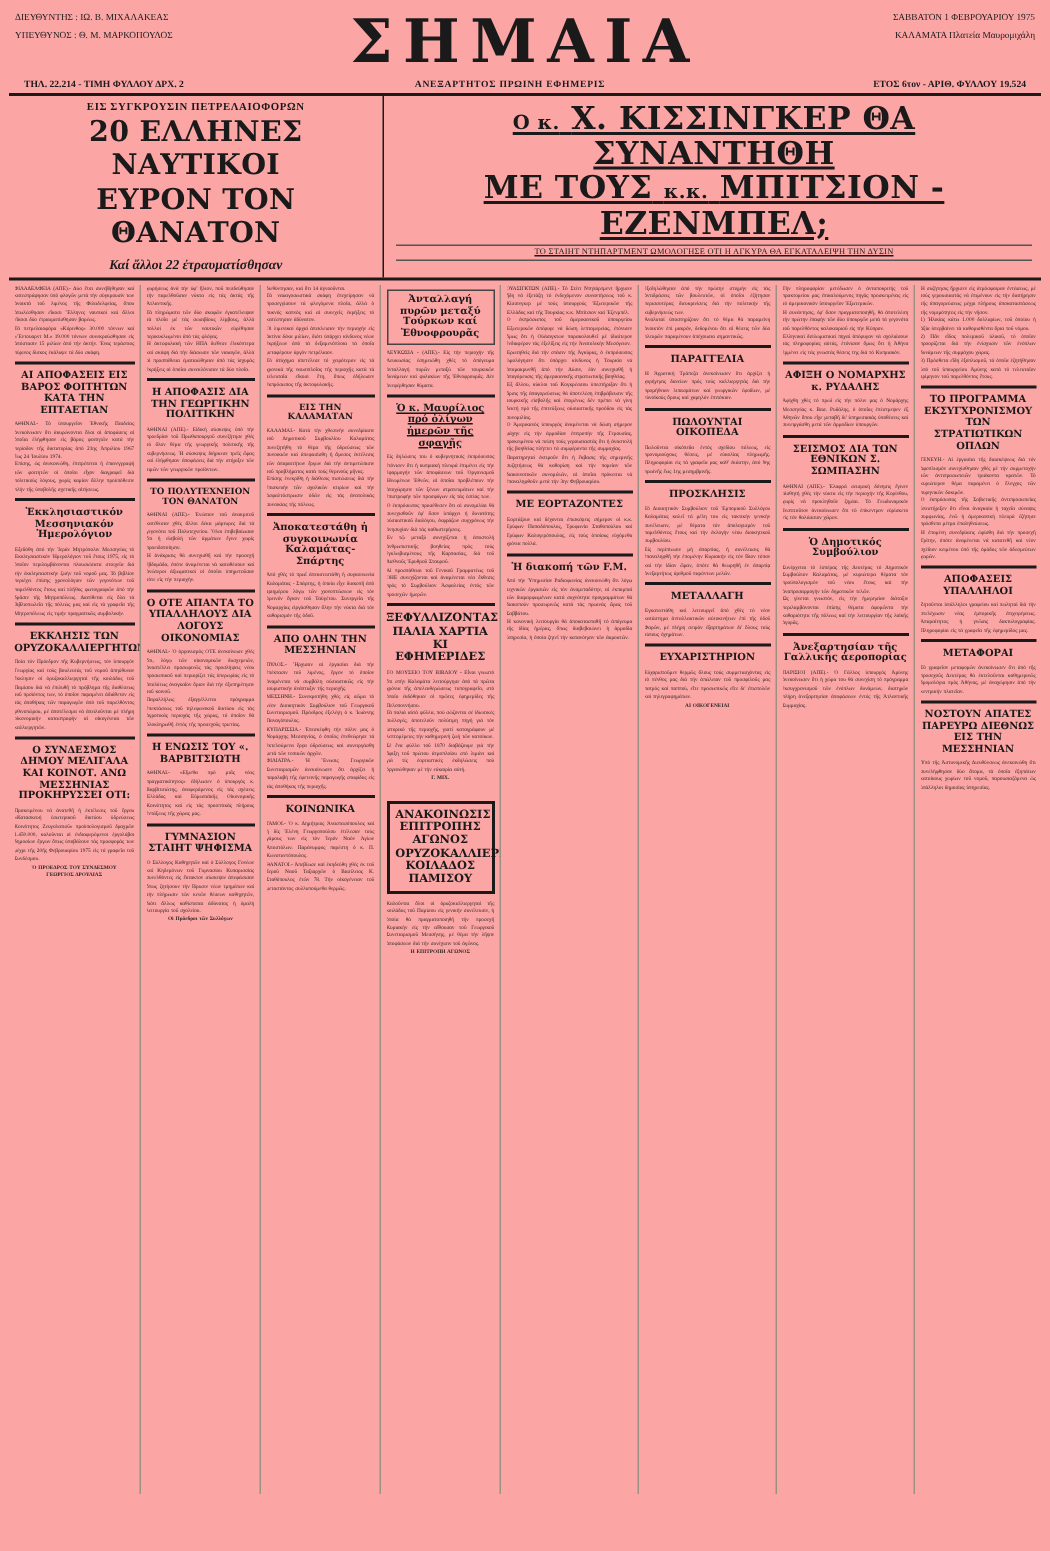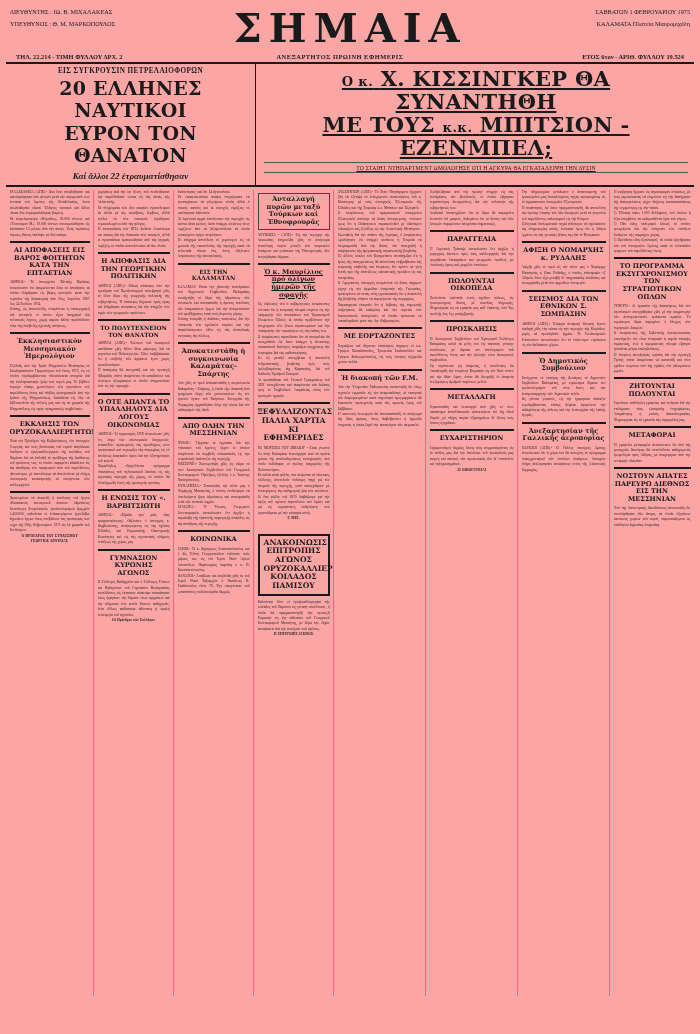--- a/index.html
+++ b/index.html
@@ -182,20 +182,21 @@
         <div class="hd s3" style="white-space: pre-line;">ΑΙ ΑΠΟΦΑΣΕΙΣ ΕΙΣ ΒΑΡΟΣ ΦΟΙΤΗΤΩΝ ΚΑΤΑ ΤΗΝ ΕΠΤΑΕΤΙΑΝ</div>
         <div class="tx" style="white-space: pre-line;">ΑΘΗΝΑΙ.- Τό ὑπουργεῖον Ἐθνικῆς Παιδείας ἀνεκοίνωσεν ὅτι ἀκυρώνονται ὅλαι αἱ ἀποφάσεις αἱ ὁποῖαι ἐλήφθησαν εἰς βάρος φοιτητῶν κατά τήν περίοδον τῆς δικτατορίας ἀπό 21ης Ἀπριλίου 1967 ἕως 24 Ἰουλίου 1974.</div>
         <div class="tx" style="white-space: pre-line;">Ἐπίσης, ὡς ἀνεκοινώθη, ἐπιτρέπεται ἡ ἐπανεγγραφή τῶν φοιτητῶν οἱ ὁποῖοι εἶχον διαγραφεῖ διά πολιτικούς λόγους, χωρίς καμίαν ἄλλην προϋπόθεσιν πλήν τῆς ὑποβολῆς σχετικῆς αἰτήσεως.</div>
         <div class="rule d"></div>
         <div class="hd s3" style="white-space: pre-line;">Ἐκκλησιαστικόν Μεσσηνιακόν Ἡμερολόγιον</div>
         <div class="tx" style="white-space: pre-line;">Ἐξεδόθη ἀπό τήν Ἱεράν Μητρόπολιν Μεσσηνίας τό Ἐκκλησιαστικόν Ἡμερολόγιον τοῦ ἔτους 1975, εἰς τό ὁποῖον περιλαμβάνονται πλουσιώτατα στοιχεῖα διά τήν ἐκκλησιαστικήν ζωήν τοῦ νομοῦ μας. Τό βιβλίον περιέχει ἐπίσης χρονολόγιον τῶν γεγονότων τοῦ παρελθόντος ἔτους καί πλῆθος φωτογραφιῶν ἀπό τήν δρᾶσιν τῆς Μητροπόλεως. Διατίθεται εἰς ὅλα τά βιβλιοπωλεῖα τῆς πόλεώς μας καί εἰς τά γραφεῖα τῆς Μητροπόλεως εἰς τιμήν πραγματικῶς συμβολικήν.</div>
         <div class="rule d"></div>
         <div class="hd s3" style="white-space: pre-line;">ΕΚΚΛΗΣΙΣ ΤΩΝ ΟΡΥΖΟΚΑΛΛΙΕΡΓΗΤΩΝ</div>
         <div class="tx" style="white-space: pre-line;">Ποία τόν Πρόεδρον τῆς Κυβερνήσεως, τόν ὑπουργόν Γεωργίας καί τούς βουλευτάς τοῦ νομοῦ ἀπηύθυναν ἔκκλησιν οἱ ὀρυζοκαλλιεργηταί τῆς κοιλάδος τοῦ Παμίσου διά νά ἐπιλυθῆ τό πρόβλημα τῆς διαθέσεως τοῦ προϊόντος των, τό ὁποῖον παραμένει ἀδιάθετον εἰς τάς ἀποθήκας τῶν παραγωγῶν ἀπό τοῦ παρελθόντος φθινοπώρου, μέ ἀποτέλεσμα νά ἀπειλοῦνται μέ πλήρη οἰκονομικήν καταστροφήν αἱ οἰκογένειαι τῶν καλλιεργητῶν.</div>
         <div class="rule d"></div>
+        <div class="hd s3" style="white-space: pre-line;">Ο ΣΥΝΔΕΣΜΟΣ ΔΗΜΟΥ ΜΕΛΙΓΑΛΑ ΚΑΙ ΚΟΙΝΟΤ. ΑΝΩ ΜΕΣΣΗΝΙΑΣ ΠΡΟΚΗΡΥΣΣΕΙ ΟΤΙ:</div>
         <div class="tx" style="white-space: pre-line;">Προκειμένου νά ἀνατεθῆ ἡ ἐκτέλεσις τοῦ ἔργου «Κατασκευή ἐσωτερικοῦ δικτύου ὑδρεύσεως Κοινότητος Ζευγολατιοῦ» προϋπολογισμοῦ δραχμῶν 1.450.000, καλοῦνται οἱ ἐνδιαφερόμενοι ἐργολάβοι δημοσίων ἔργων ὅπως ὑποβάλουν τάς προσφοράς των μέχρι τῆς 20ῆς Φεβρουαρίου 1975 εἰς τά γραφεῖα τοῦ Συνδέσμου.</div>
         <div class="tx c b" style="white-space: pre-line;">Ὁ ΠΡΟΕΔΡΟΣ ΤΟΥ ΣΥΝΔΕΣΜΟΥ
 ΓΕΩΡΓΙΟΣ ΔΡΟΥΛΙΑΣ</div>
       </div>
       <div class="col c2">
         <div class="tx" style="white-space: pre-line;">χωρήσεως ἀνά τήν ὑφ' ἥλιον, ποῦ πεσδεύθησαν τήν παρελθοῦσαν νύκτα εἰς τάς ἀκτάς τῆς Ἀτλαντικῆς.</div>
         <div class="tx" style="white-space: pre-line;">Τά πληρώματα τῶν δύο σκαφῶν ἐγκατέλειψαν τά πλοῖα μέ τάς σωσιβίους λέμβους, ἀλλά πολλοί ἐκ τῶν ναυτικῶν εὑρέθησαν περικυκλωμένοι ἀπό τάς φλόγας.</div>
         <div class="tx" style="white-space: pre-line;">Ἡ ἀκτοφυλακή τῶν ΗΠΑ διέθεσε ἑλικόπτερα καί σκάφη διά τήν διάσωσιν τῶν ναυαγῶν, ἀλλά αἱ προσπάθειαι ἐματαιώθησαν ἀπό τάς ἰσχυράς ἐκρήξεις αἱ ὁποῖαι συνεκλόνισαν τά δύο πλοῖα.</div>
         <div class="rule d"></div>
         <div class="hd s3" style="white-space: pre-line;">Η ΑΠΟΦΑΣΙΣ ΔΙΑ ΤΗΝ ΓΕΩΡΓΙΚΗΝ ΠΟΛΙΤΙΚΗΝ</div>
@@ -205,21 +206,21 @@
         <div class="tx" style="white-space: pre-line;">ΑΘΗΝΑΙ (ΑΠΕ).- Ἐνώπιον τοῦ ἀνακριτοῦ κατέθεσαν χθές ἄλλοι δέκα μάρτυρες διά τά γεγονότα τοῦ Πολυτεχνείου. Ὅλοι ἐπιβεβαίωσαν ὅτι ἡ εἰσβολή τῶν ἁρμάτων ἔγινε χωρίς προειδοποίησιν.</div>
         <div class="tx" style="white-space: pre-line;">Ἡ ἀνάκρισις θά συνεχισθῆ καί τήν προσεχῆ ἑβδομάδα, ὁπότε ἀναμένεται νά καταθέσουν καί ἀνώτεροι ἀξιωματικοί οἱ ὁποῖοι ὑπηρετοῦσαν τότε εἰς τήν περιοχήν.</div>
         <div class="rule d"></div>
         <div class="hd s3" style="white-space: pre-line;">Ο ΟΤΕ ΑΠΑΝΤΑ ΤΟ ΥΠΑΛΛΗΛΟΥΣ ΔΙΑ ΛΟΓΟΥΣ ΟΙΚΟΝΟΜΙΑΣ</div>
         <div class="tx" style="white-space: pre-line;">ΑΘΗΝΑΙ.- Ὁ ὀργανισμός ΟΤΕ ἀνεκοίνωσε χθές ὅτι, λόγῳ τῶν οἰκονομικῶν δυσχερειῶν, ἀναστέλλει προσωρινῶς τάς προσλήψεις νέου προσωπικοῦ καί περιορίζει τάς ὑπερωρίας εἰς τό ἀπολύτως ἀναγκαῖον ὅριον διά τήν ἐξυπηρέτησιν τοῦ κοινοῦ.</div>
         <div class="tx" style="white-space: pre-line;">Παραλλήλως ἐξαγγέλλεται πρόγραμμα ἐπεκτάσεως τοῦ τηλεφωνικοῦ δικτύου εἰς τάς ἀγροτικάς περιοχάς τῆς χώρας, τό ὁποῖον θά ὁλοκληρωθῆ ἐντός τῆς προσεχοῦς τριετίας.</div>
         <div class="rule d"></div>
         <div class="hd s3" style="white-space: pre-line;">Η ΕΝΩΣΙΣ ΤΟΥ «. ΒΑΡΒΙΤΣΙΩΤΗ</div>
         <div class="tx" style="white-space: pre-line;">ΑΘΗΝΑΙ.- «Εἴμεθα πρό μιᾶς νέας πραγματικότητος» ἐδήλωσεν ὁ ὑπουργός κ. Βαρβιτσιώτης, ἀναφερόμενος εἰς τάς σχέσεις Ἑλλάδος καί Εὐρωπαϊκῆς Οἰκονομικῆς Κοινότητος καί εἰς τάς προοπτικάς πλήρους ἐντάξεως τῆς χώρας μας.</div>
         <div class="rule d"></div>
-        <div class="hd s3" style="white-space: pre-line;">ΓΥΜΝΑΣΙΟΝ ΚΥΡΩΝΗΣ ΑΓΩΝΟΣ</div>
+        <div class="hd s3" style="white-space: pre-line;">ΓΥΜΝΑΣΙΟΝ ΣΤΑΙΗΤ ΨΗΦΙΣΜΑ</div>
         <div class="tx" style="white-space: pre-line;">Ὁ Σύλλογος Καθηγητῶν καί ὁ Σύλλογος Γονέων καί Κηδεμόνων τοῦ Γυμνασίου Κυπαρισσίας συνελθόντες εἰς ἔκτακτον σύσκεψιν ἀπεφάσισαν ὅπως ζητήσουν τήν ἵδρυσιν νέων τμημάτων καί τήν πλήρωσιν τῶν κενῶν θέσεων καθηγητῶν, διότι ἄλλως καθίσταται ἀδύνατος ἡ ὁμαλή λειτουργία τοῦ σχολείου.</div>
         <div class="tx c b" style="white-space: pre-line;">Οἱ Πρόεδροι τῶν Συλλόγων</div>
       </div>
       <div class="col c3">
         <div class="tx" style="white-space: pre-line;">διεθύντησαν, καί ὅτι 14 ἀγνοοῦνται.</div>
         <div class="tx" style="white-space: pre-line;">Τά ναυαγοσωστικά σκάφη ἐπεχείρησαν νά προσεγγίσουν τά φλεγόμενα πλοῖα, ἀλλά ὁ πυκνός καπνός καί αἱ συνεχεῖς ἐκρήξεις τό κατέστησαν ἀδύνατον.</div>
         <div class="tx" style="white-space: pre-line;">Οἱ λιμενικαί ἀρχαί ἀπεκλεισαν τήν περιοχήν εἰς ἀκτίνα δέκα μιλίων, διότι ὑπάρχει κίνδυνος νέων ἐκρήξεων ἀπό τά δεξαμενόπλοια τά ὁποῖα μεταφέρουν ἀργόν πετρέλαιον.</div>
         <div class="tx" style="white-space: pre-line;">Τό ἀτύχημα ἀπετέλεσε τό χειρότερον εἰς τά χρονικά τῆς ναυσιπλοΐας τῆς περιοχῆς κατά τά τελευταῖα εἴκοσι ἔτη, ὅπως ἐδήλωσεν ἐκπρόσωπος τῆς ἀκτοφυλακῆς.</div>
         <div class="rule d"></div>
         <div class="hd s4" style="white-space: pre-line;">ΕΙΣ ΤΗΝ ΚΑΛΑΜΑΤΑΝ</div>
@@ -317,21 +318,21 @@
         <div class="tx" style="white-space: pre-line;">Ἡ συζήτησις ἤρχισεν εἰς ἀτμόσφαιραν ἐντάσεως, μέ τούς γερουσιαστάς νά ἐπιμένουν εἰς τήν διατήρησιν τῆς ἀπαγορεύσεως μέχρι πλήρους ἀποκαταστάσεως τῆς νομιμότητος εἰς τήν νῆσον.</div>
         <div class="tx" style="white-space: pre-line;">1) Ἡλικίας κάτω 1.000 δολλαρίων, τοῦ ὁποίου ἡ ἀξία ὑπερβαίνει τά καθορισθέντα ὅρια τοῦ νόμου.</div>
         <div class="tx" style="white-space: pre-line;">2) Πᾶν εἶδος πολεμικοῦ ὑλικοῦ, τό ὁποῖον προορίζεται διά τήν ἐνίσχυσιν τῶν ἐνόπλων δυνάμεων τῆς συμμάχου χώρας.</div>
         <div class="tx" style="white-space: pre-line;">3) Πρόσθετα εἴδη ἐξοπλισμοῦ, τά ὁποῖα ἐζητήθησαν ὑπό τοῦ ὑπουργείου Ἀμύνης κατά τό τελευταῖον τρίμηνον τοῦ παρελθόντος ἔτους.</div>
         <div class="rule d"></div>
         <div class="hd s3" style="white-space: pre-line;">ΤΟ ΠΡΟΓΡΑΜΜΑ ΕΚΣΥΓΧΡΟΝΙΣΜΟΥ ΤΩΝ ΣΤΡΑΤΙΩΤΙΚΩΝ ΟΠΛΩΝ</div>
         <div class="tx" style="white-space: pre-line;">ΓΕΝΕΥΗ.- Αἱ ἐργασίαι τῆς διασκέψεως διά τόν ἀφοπλισμόν συνεχίσθησαν χθές μέ τήν συμμετοχήν τῶν ἀντιπροσωπειῶν τριάκοντα κρατῶν. Τό κυριώτερον θέμα παραμένει ὁ ἔλεγχος τῶν πυρηνικῶν δοκιμῶν.</div>
         <div class="tx" style="white-space: pre-line;">Ὁ ἐκπρόσωπος τῆς Σοβιετικῆς ἀντιπροσωπείας ὑπεστήριξεν ὅτι εἶναι ἀναγκαία ἡ ταχεῖα σύναψις συμφωνίας, ἐνῶ ἡ ἀμερικανική πλευρά ἐζήτησε πρόσθετα μέτρα ἐπαληθεύσεως.</div>
         <div class="tx" style="white-space: pre-line;">Ἡ ἑπομένη συνεδρίασις ὡρίσθη διά τήν προσεχῆ Τρίτην, ὁπότε ἀναμένεται νά κατατεθῆ καί νέον σχέδιον κειμένου ὑπό τῆς ὁμάδος τῶν ἀδεσμεύτων χωρῶν.</div>
         <div class="rule d"></div>
-        <div class="hd s3" style="white-space: pre-line;">ΖΗΤΟΥΝΤΑΙ ΠΩΛΟΥΝΤΑΙ</div>
+        <div class="hd s3" style="white-space: pre-line;">ΑΠΟΦΑΣΕΙΣ ΥΠΑΛΛΗΛΟΙ</div>
         <div class="tx" style="white-space: pre-line;">Ζητοῦνται ὑπάλληλοι γραφείου καί πωληταί διά τήν στελέχωσιν νέας ἐμπορικῆς ἐπιχειρήσεως. Ἀπαραίτητος ἡ γνῶσις δακτυλογραφίας. Πληροφορίαι εἰς τά γραφεῖα τῆς ἐφημερίδος μας.</div>
         <div class="rule d"></div>
         <div class="hd s3" style="white-space: pre-line;">ΜΕΤΑΦΟΡΑΙ</div>
         <div class="tx" style="white-space: pre-line;">Τό γραφεῖον μεταφορῶν ἀνεκοίνωσεν ὅτι ἀπό τῆς προσεχοῦς Δευτέρας θά ἐκτελοῦνται καθημερινῶς δρομολόγια πρός Ἀθήνας, μέ ἀναχώρησιν ἀπό τήν κεντρικήν πλατεῖαν.</div>
         <div class="rule d"></div>
         <div class="hd s3" style="white-space: pre-line;">ΝΟΣΤΟΥΝ ΑΠΑΤΕΣ ΠΑΡΕΥΡΩ ΔΙΕΘΝΩΣ ΕΙΣ ΤΗΝ ΜΕΣΣΗΝΙΑΝ</div>
         <div class="tx" style="white-space: pre-line;">Ὑπό τῆς Ἀστυνομικῆς Διευθύνσεως ἀνεκοινώθη ὅτι συνελήφθησαν δύο ἄτομα, τά ὁποῖα ἐξηπάτων κατοίκους χωρίων τοῦ νομοῦ, παρουσιαζόμενα ὡς ὑπάλληλοι δημοσίας ὑπηρεσίας.</div>
       </div>
     </div>
 </div>

